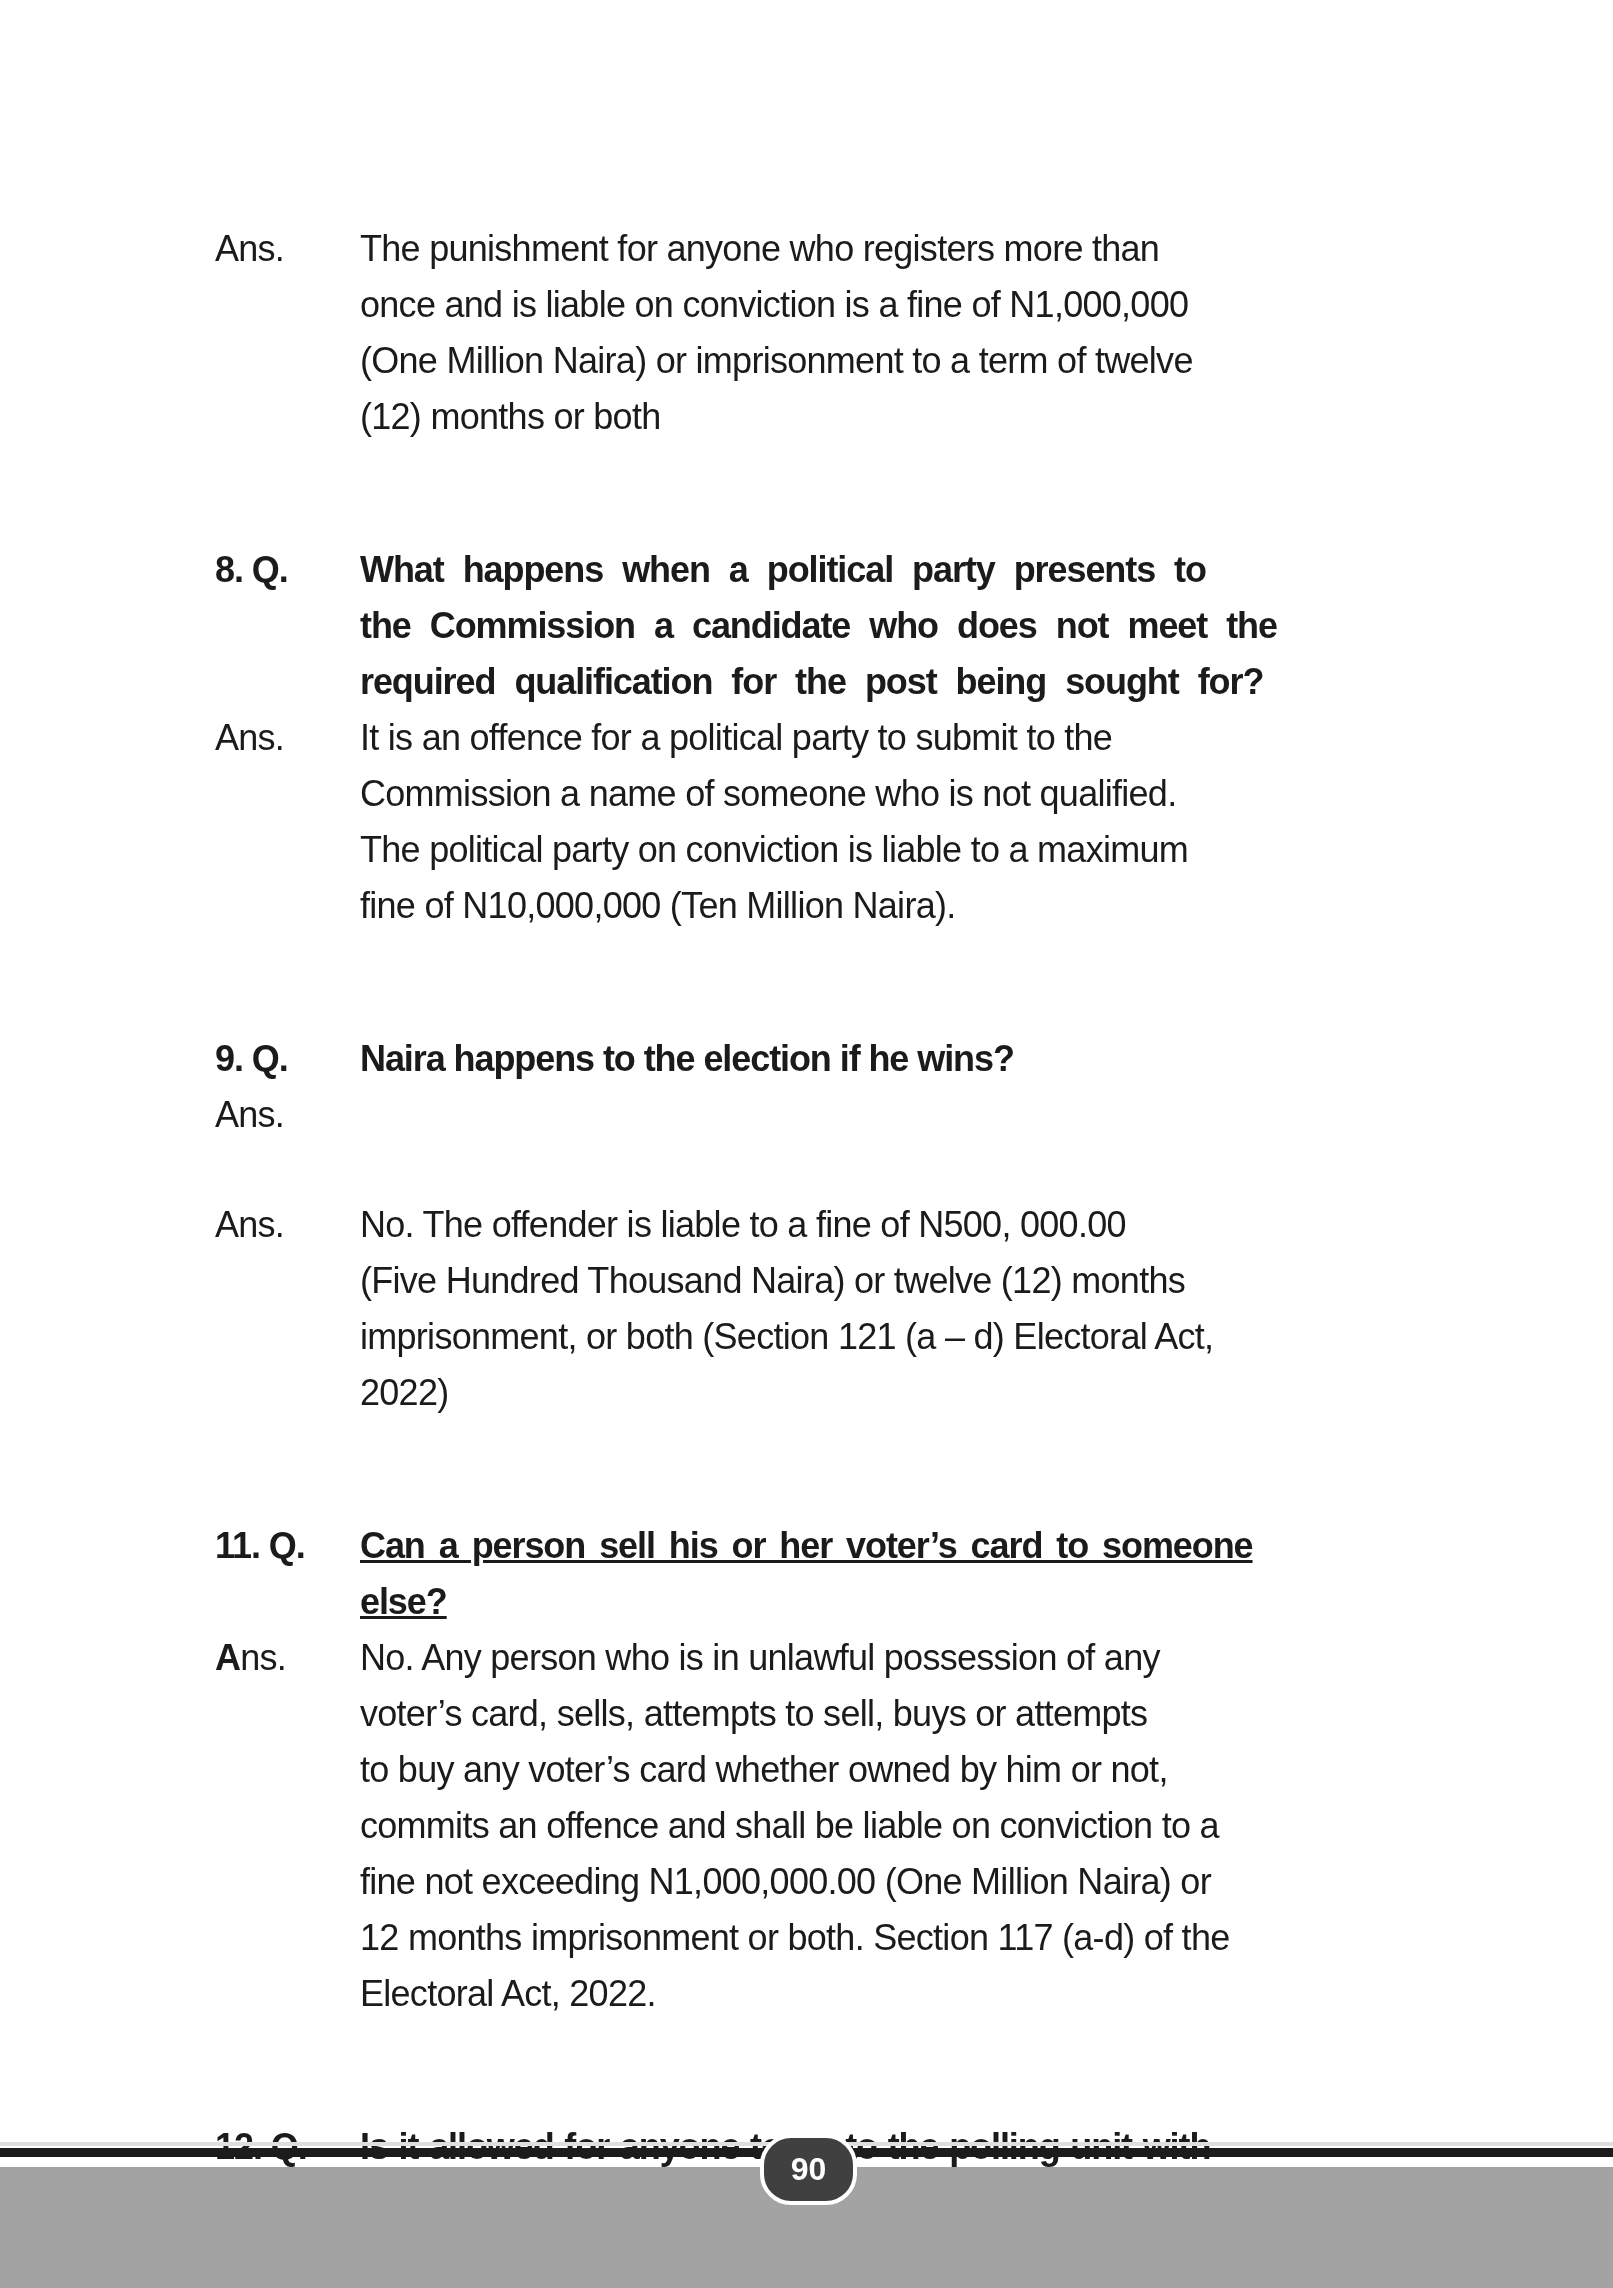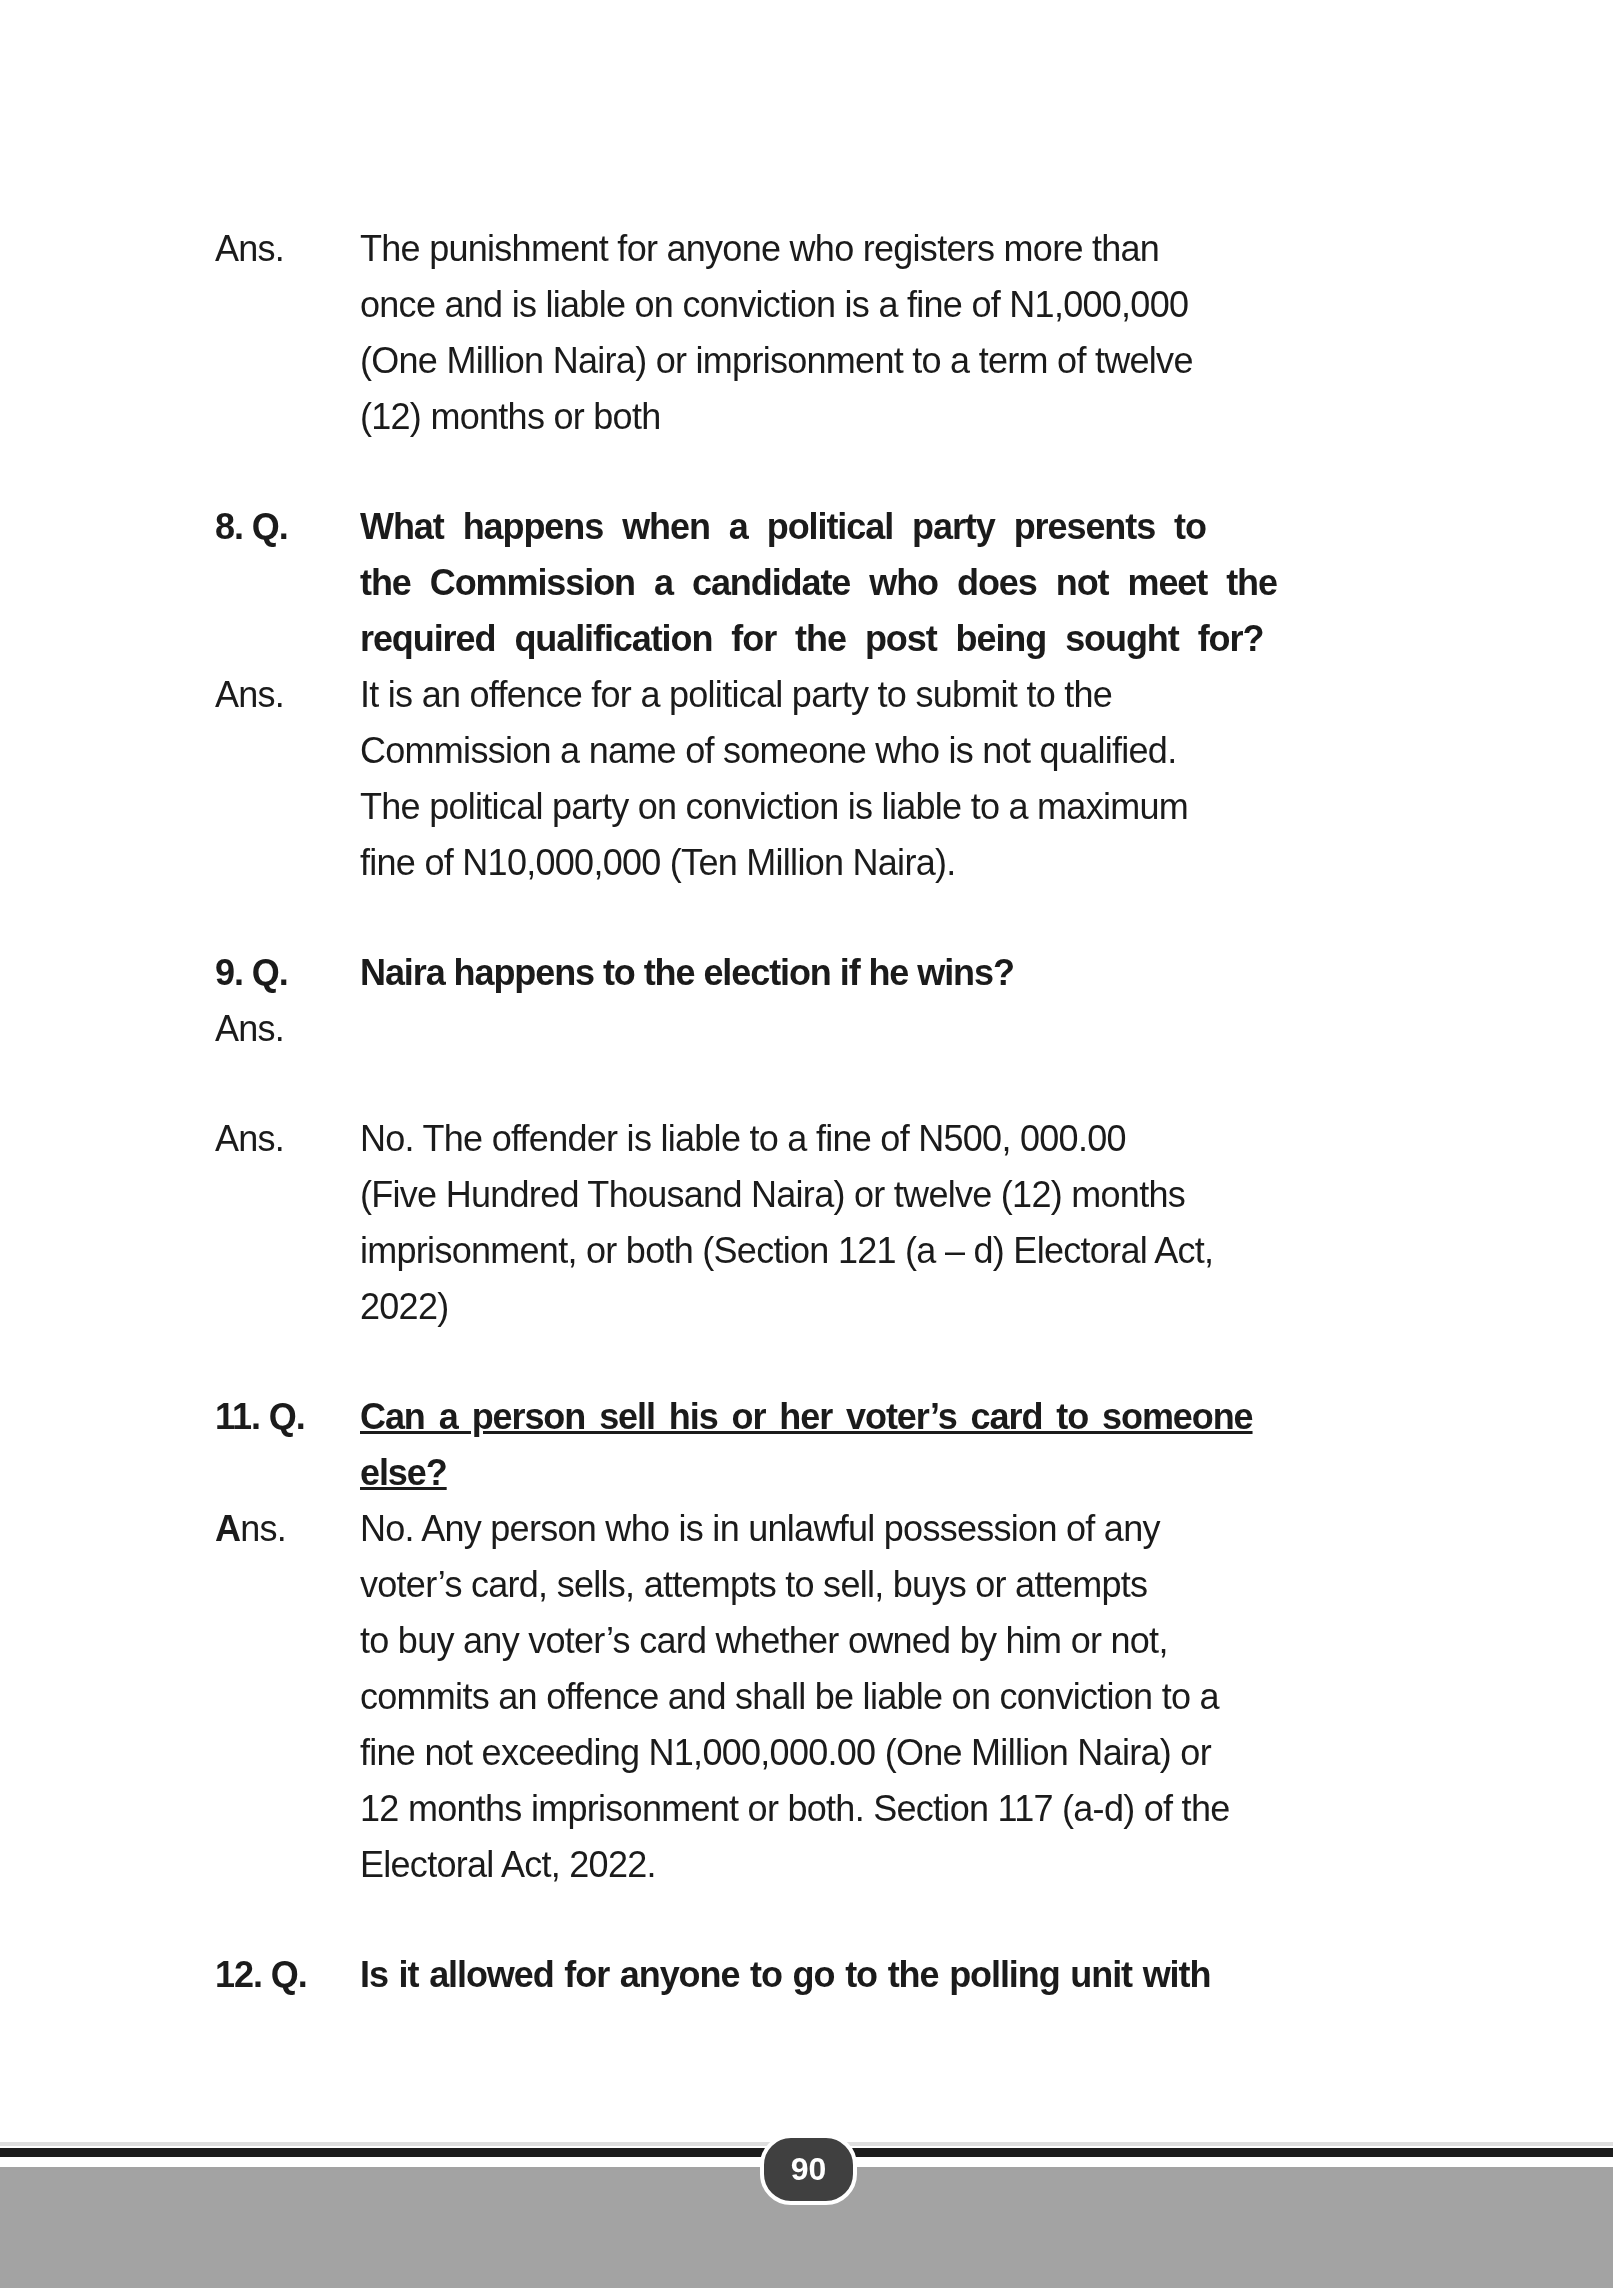--- a/index.html
+++ b/index.html
@@ -22,21 +22,21 @@
     width: 145px; flex: none;
     font-size: 36px; line-height: 56px;
     letter-spacing: -0.02em;
     white-space: pre;
   }
   .text {
     font-size: 36px; line-height: 56px;
     letter-spacing: -0.02em;
     white-space: pre;
   }
-  .row.q .label, .row.q .text { font-weight: 700; letter-spacing: -0.03em; }
+  .row.q .label, .row.q .text { font-weight: 700; letter-spacing: -0.03em; margin-top: 43px; }
   .label .b { font-weight: 700; }
   .ws28 .text { word-spacing: 0.28em; }
   .ws14 .text { word-spacing: 0.14em; text-decoration: underline; }
   .ws05 .text { word-spacing: 0.05em; text-align: right; }
   .tight .text { letter-spacing: -0.055em; }
 
   
   .rule-light {
     position: absolute; left: 0; top: 2142px;
     width: 1613px; height: 3.7px; background: #dedede;

